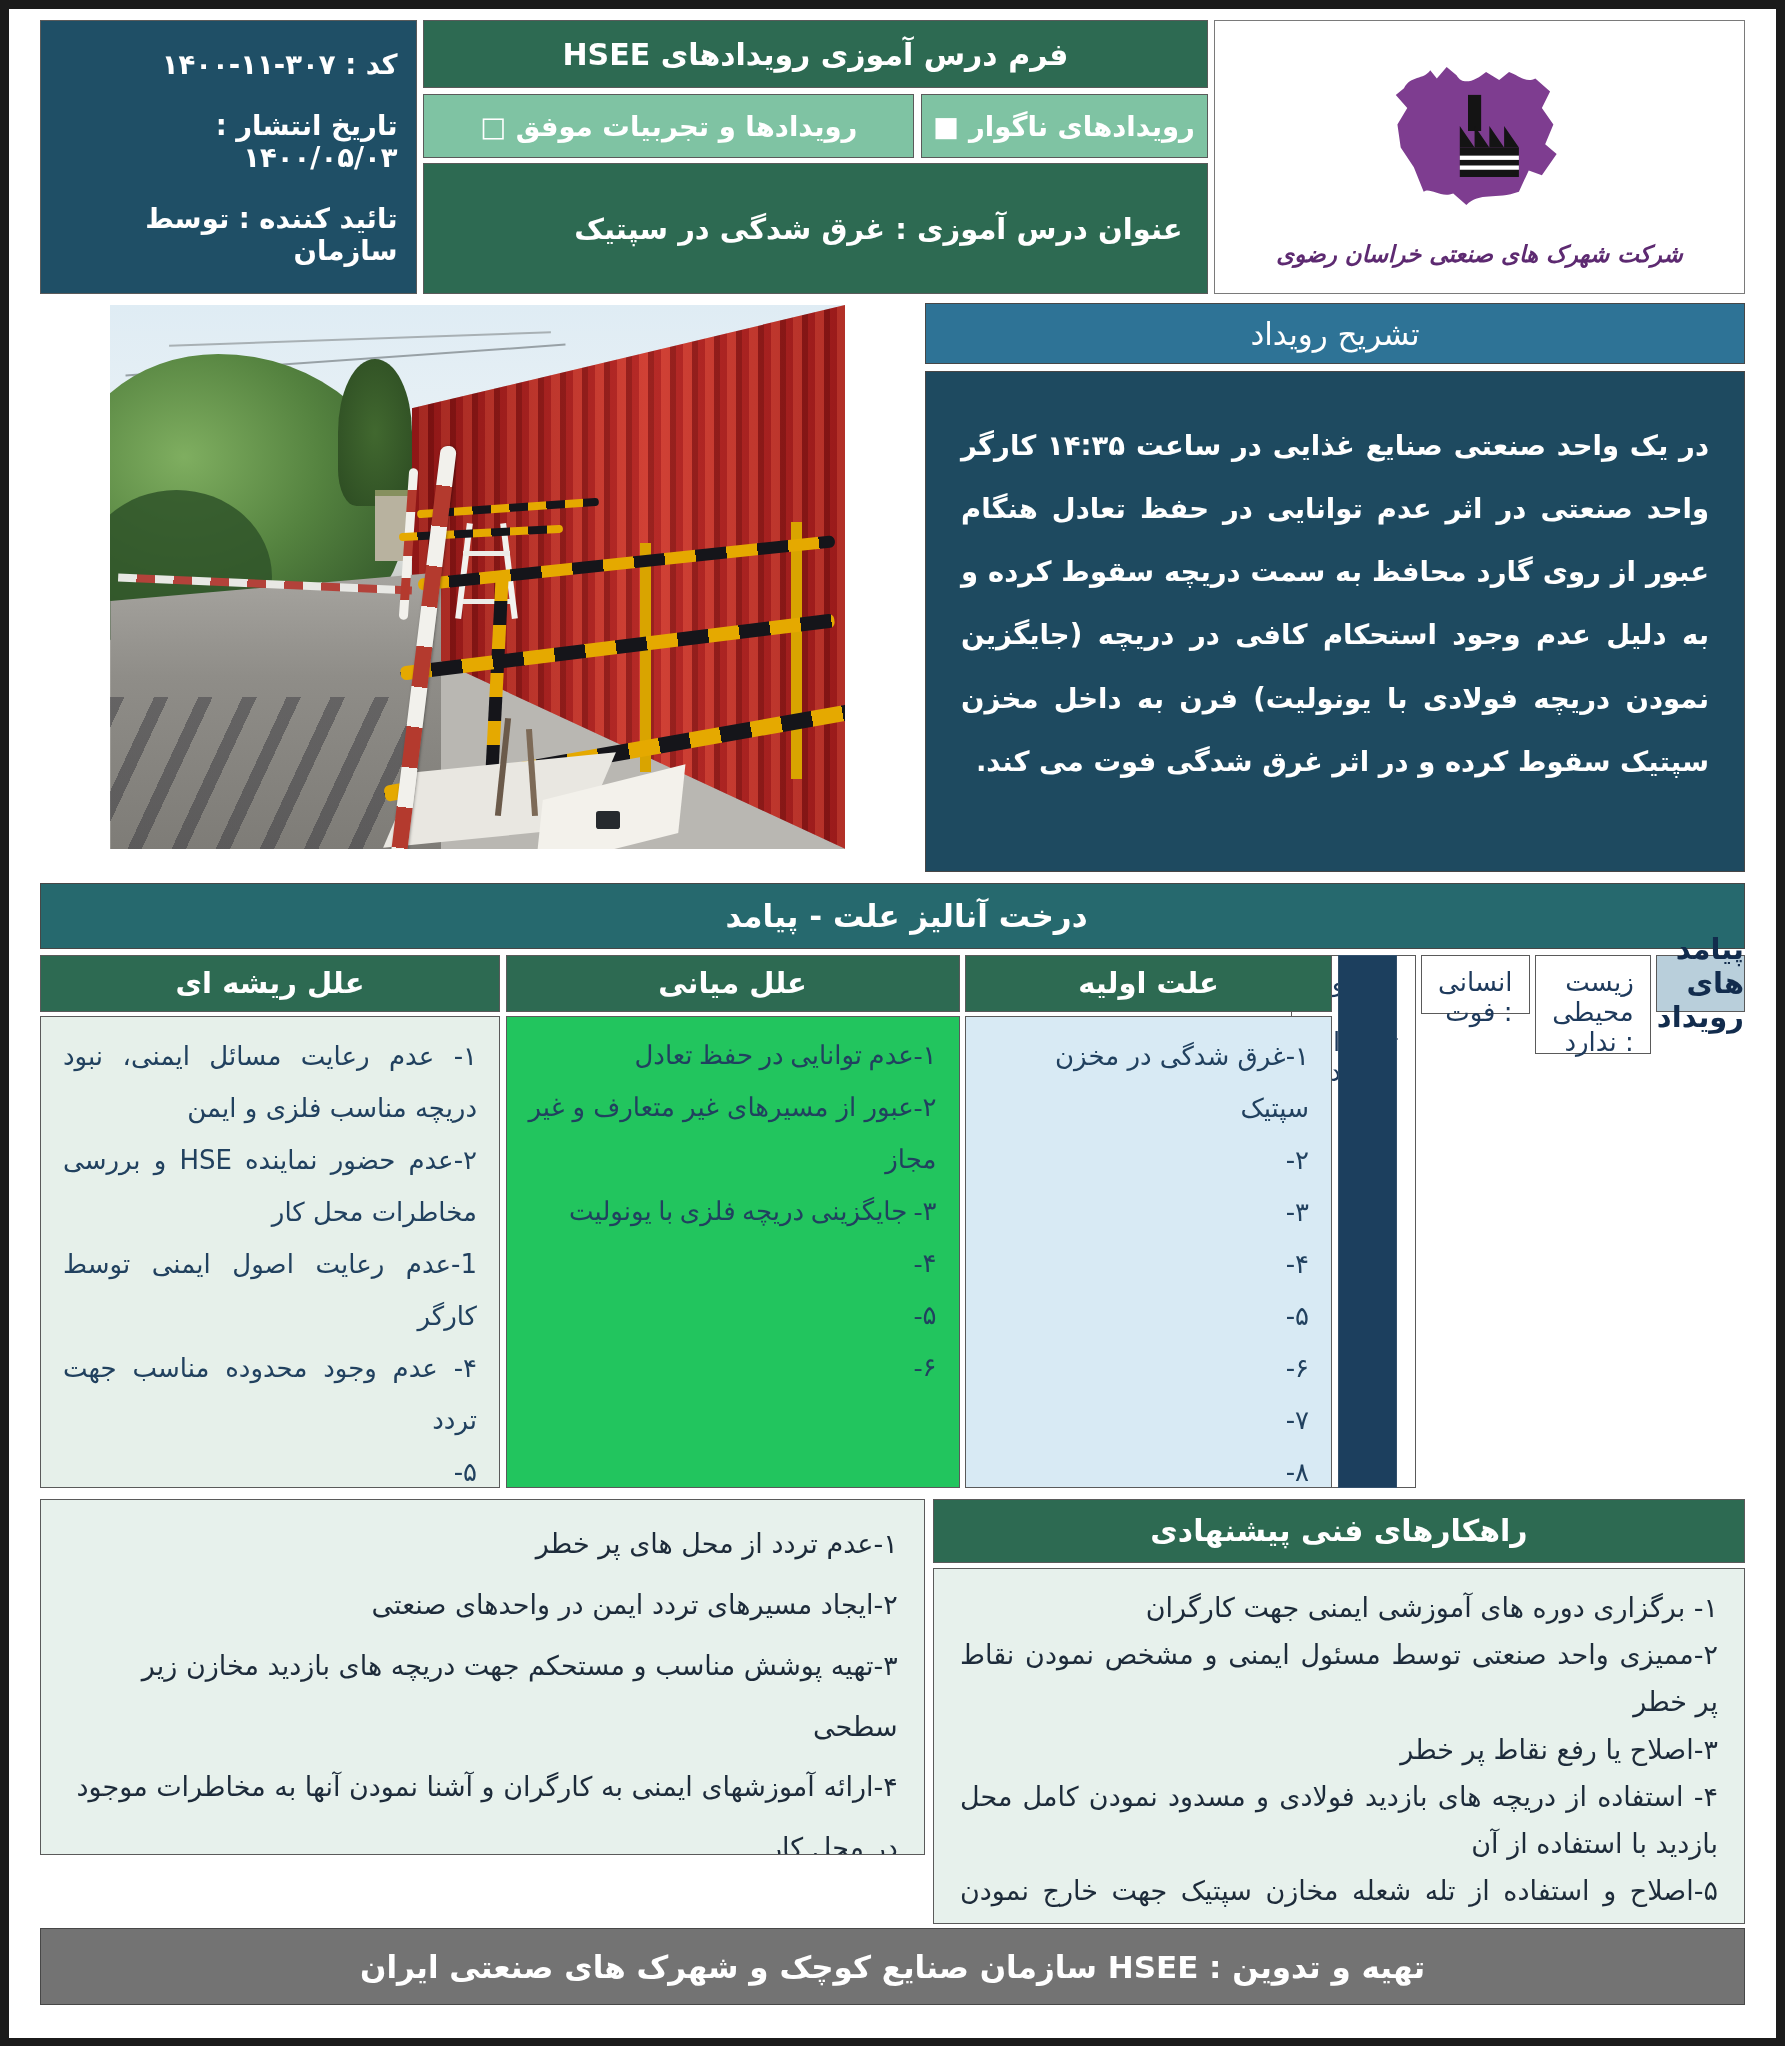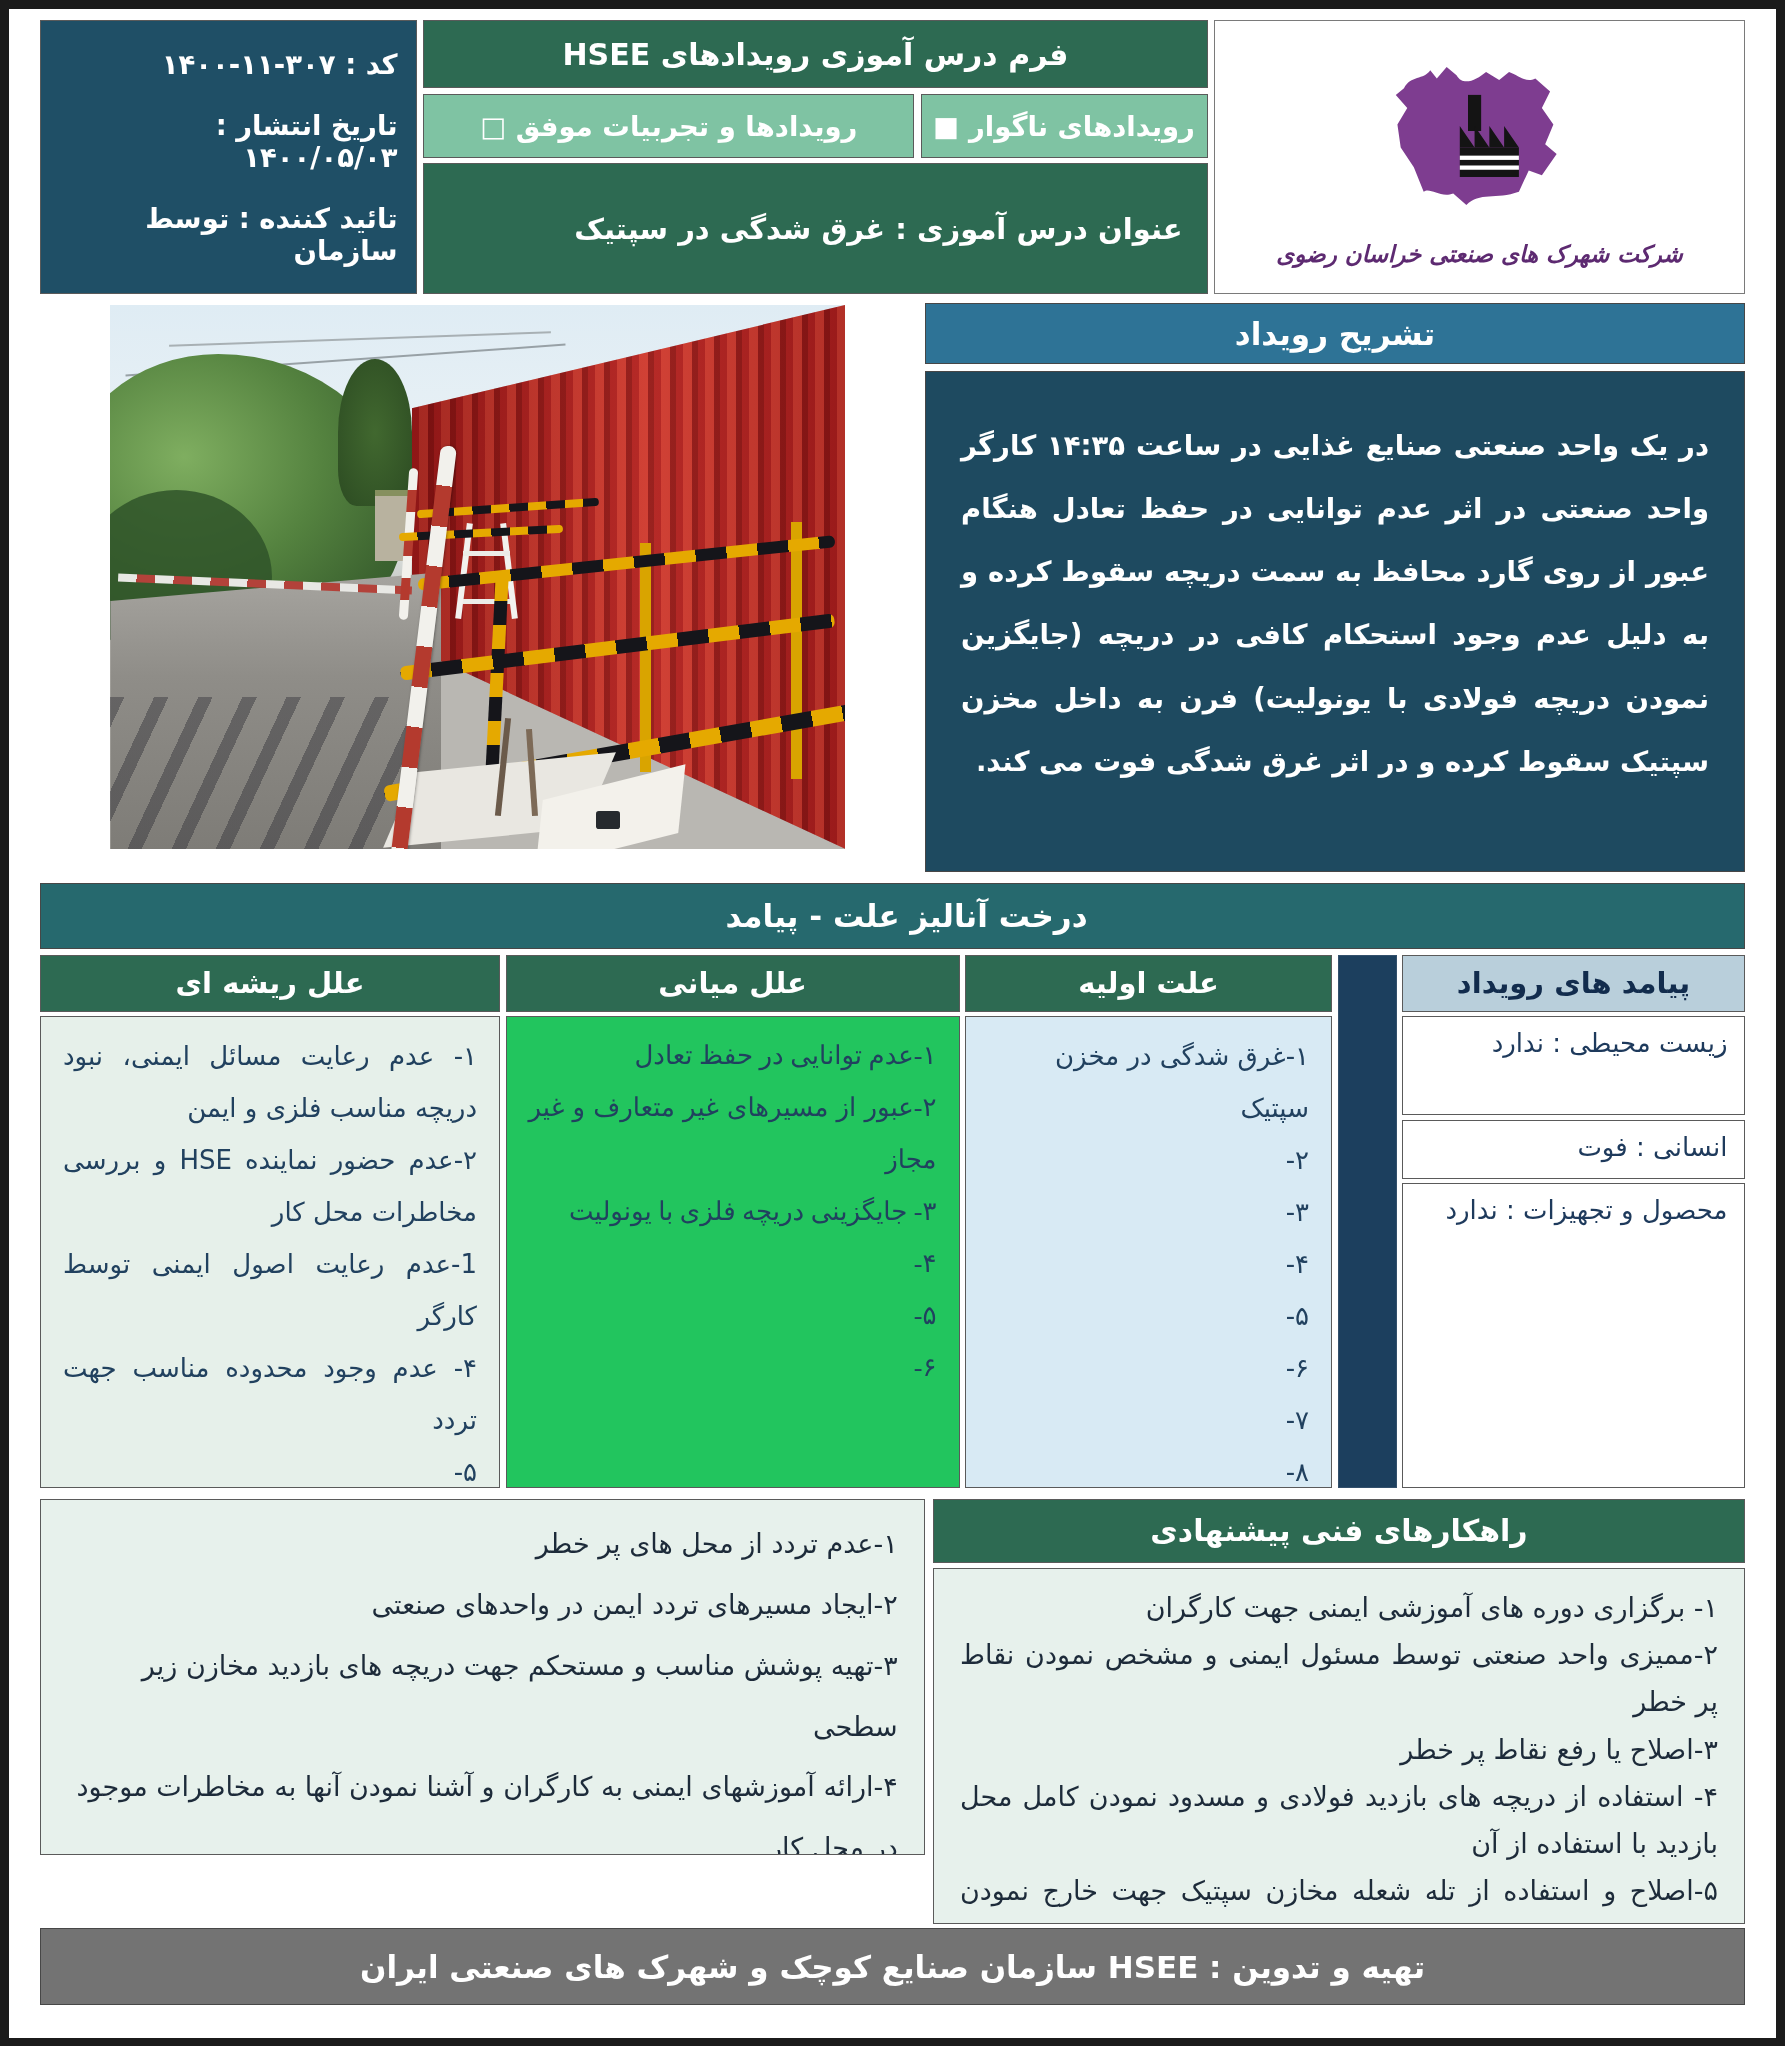--- a/index.html
+++ b/index.html
@@ -26,21 +26,21 @@
   .event-type.other{flex:1;}
   .lesson-title-bar{flex:1;background:#2d6a52;color:#fff;font-size:29px;font-weight:bold;
     display:flex;align-items:center;padding-right:24px;box-sizing:border-box;}
   .meta-box{width:377px;background:#1f4f66;color:#fff;font-weight:bold;font-size:27.5px;
     display:flex;flex-direction:column;justify-content:space-around;
     padding:13px 18.4px;text-align:right;box-sizing:border-box;}
 
   
   .event-row{display:flex;margin-top:9.2px;height:569px;gap:9.2px;}
   .desc-panel{width:820px;display:flex;flex-direction:column;gap:6.4px;}
-  .desc-header{height:59px;background:#2e7396;color:#fff;font-size:31px;font-weight:bold;border:1.8px solid #474747;}
+  .desc-header{height:59px;background:#2e7396;color:#fff;font-size:31px;font-weight:normal;border:1.8px solid #474747;}
   .desc-body{flex:1;background:#1e4a60;border:1.8px solid #474747;color:#fff;font-size:27.5px;font-weight:bold;
     line-height:2.3;padding:42px 35px 0;text-align:justify;box-sizing:border-box;}
   .photo-area{flex:1;display:flex;justify-content:center;align-items:flex-start;}
   .photo{width:735px;height:544px;position:relative;overflow:hidden;margin-top:1.8px;
     background:linear-gradient(180deg,#dfecf4 0%,#edf3f6 38%,#ccd0cc 50%,#b9b7b2 60%);}
   .photo *{position:absolute;}
   .ph-powerline1{left:2%;top:10%;width:60%;height:1.8px;background:#98a1a6;transform:rotate(-4deg);}
   .ph-powerline2{left:8%;top:6%;width:52%;height:1.8px;background:#a8b0b4;transform:rotate(-2deg);}
   .ph-trees{left:-6%;top:9%;width:46%;height:54%;border-radius:45% 55% 42% 50%;
     background:radial-gradient(ellipse at 35% 35%,#7fae60 0%,#54823f 45%,#3c6330 75%,#30542a 100%);}
@@ -89,21 +89,21 @@
   .ph-slab1{left:40%;top:84%;width:26%;height:14%;background:#e9e7e1;z-index:5;transform:skewX(-28deg) rotate(-6deg);}
   .ph-slab2{left:58%;top:88%;width:20%;height:12%;background:#f3f1eb;z-index:5;transform:rotate(-14deg) skewX(-20deg);}
   .ph-stake1{left:53%;top:76%;width:6.4px;height:18%;background:#6b5a4a;z-index:5;transform:rotate(6deg);}
   .ph-stake2{left:57%;top:78%;width:6.4px;height:16%;background:#7d6a57;z-index:5;transform:rotate(-4deg);}
   .ph-bucket{left:66%;top:93%;width:24px;height:18.4px;background:#262a2e;border-radius:2.8px;z-index:6;}
 
   
   .tree-title{margin-top:11px;height:64px;background:#26696e;border:1.8px solid #474747;
     color:#fff;font-size:31px;font-weight:bold;padding-left:28px;}
   .tree-grid{display:flex;gap:5.5px;margin-top:5.5px;height:533px;}
-  .cons-col{width:343px;display:flex;flex-direction:column;gap:4.6px;}
+  .cons-col{width:343px;display:flex;flex-direction:row;gap:4.6px;}
   .cons-header{height:57px;background:#b9cfdb;color:#122c4d;font-weight:bold;font-size:29px;}
   .cons-row{background:#fff;color:#1e3a5c;font-size:26px;padding:11px 16.5px 0;text-align:right;box-sizing:border-box;}
   .cons-row.r1{height:59px;}
   .cons-row.r2{height:99px;}
   .cons-row.r3{flex:1;}
   .navy-strip{width:59px;background:#1c3f5e;border:1.8px solid #33506c;box-sizing:border-box;}
   .cause-col{display:flex;flex-direction:column;gap:4.6px;}
   .col-header{height:57px;background:#2d6a52;color:#fff;font-size:29px;font-weight:bold;}
   .col-body{flex:1;font-size:26px;color:#21415f;padding:13px 22px;line-height:2.0;box-sizing:border-box;overflow:hidden;}
   .cause-col.primary{width:367px;}

